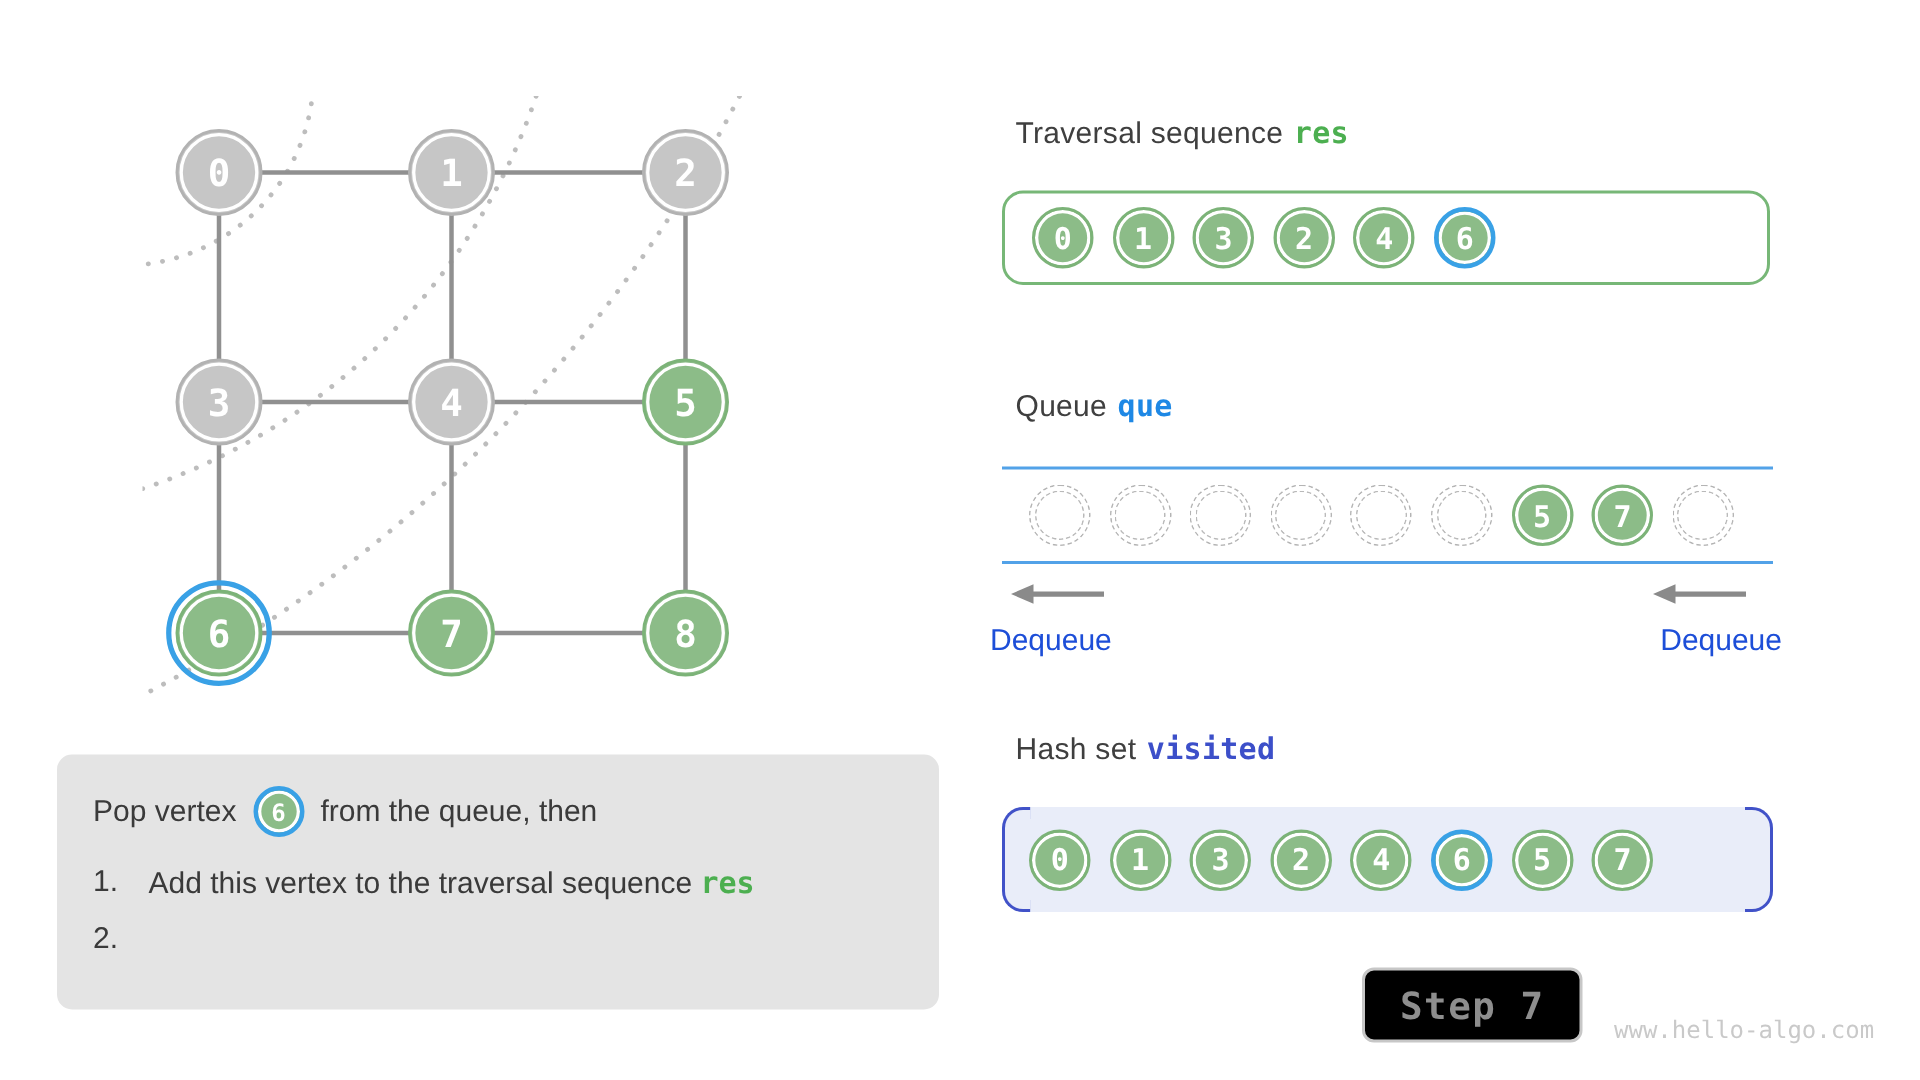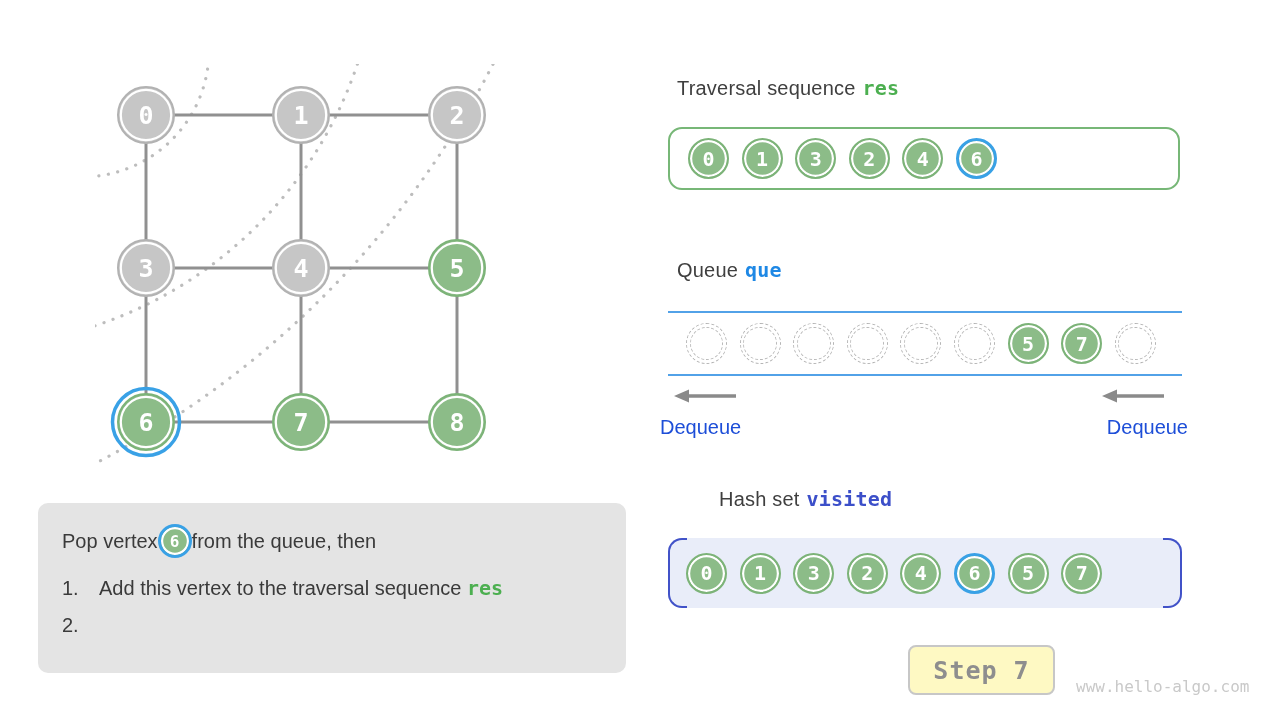--- a/index.html
+++ b/index.html
@@ -50,29 +50,29 @@
   #hash-box::before, #hash-box::after { content:""; position:absolute; top:0; bottom:0; width:17px; }
   #hash-box::before { left:0; border:2.5px solid var(--hash-border); border-right:none;
                       border-radius:14px 0 0 14px; }
   #hash-box::after  { right:0; border:2.5px solid var(--hash-border); border-left:none;
                       border-radius:0 14px 14px 0; }
 
   
   #desc-box { left:38px; top:503px; width:588px; height:170px;
               background:#e4e4e4; border-radius:10px; padding:18px 24px 0 24px;
               color:#3a3a3a; font-size:20px; }
-  .desc-intro { display:flex; align-items:center; height:40px; }
+  .desc-intro { display:flex; align-items:center; gap:11px; height:40px; }
   .desc-list { margin-top:12px; }
   .desc-item { display:flex; margin-bottom:7px; line-height:30px; }
   .desc-num { width:37px; flex:0 0 auto; }
   .desc-text .code { font-family:"DejaVu Sans Mono", monospace; font-weight:bold; font-size:20px; }
 
   
   #step-btn { left:908px; top:645px; width:147px; height:50px;
-              background:#fef9c3; border:2px solid #c7c7c7; border-radius:8px;
+              background:#000000; border:2px solid #c7c7c7; border-radius:8px;
               display:flex; align-items:center; justify-content:center;
               font-family:"DejaVu Sans Mono", monospace; font-weight:bold;
               font-size:25px; color:#8e8e8e; letter-spacing:1px; }
   #watermark { left:1076px; top:677px; font-family:"DejaVu Sans Mono", monospace;
                font-size:16px; color:#c9c9c9; }
 
   
   #graph { left:95px; top:64px; }
   .edge { stroke:var(--edge); stroke-width:3; }
   .wave { fill:none; stroke:var(--dot); stroke-width:3.2;
@@ -187,21 +187,21 @@
     <line x1="12" y1="8" x2="62" y2="8" stroke="#8a8a8a" stroke-width="3.5"></line>
     <polygon points="0,8 15,1.5 15,14.5" fill="#8a8a8a"></polygon>
   </svg>
   <svg class="abs q-arrow" style="left:1102px; top:388px;" viewBox="0 0 62 16">
     <line x1="12" y1="8" x2="62" y2="8" stroke="#8a8a8a" stroke-width="3.5"></line>
     <polygon points="0,8 15,1.5 15,14.5" fill="#8a8a8a"></polygon>
   </svg>
   <div class="abs q-label" style="left:660px; top:416px;">Dequeue</div>
   <div class="abs q-label" style="right:92px; top:416px;">Dequeue</div>
 
-  <div class="abs sec-head" style="left:677px; top:487px;margin-left:42px;">
+  <div class="abs sec-head" style="left:677px; top:487px;">
     <span>Hash set</span><span class="code code-indigo">visited</span>
   </div>
   <div id="hash-box" class="abs">
     <div class="chip-row">
         <div class="chip visited">0</div>
         <div class="chip visited">1</div>
         <div class="chip visited">3</div>
         <div class="chip visited">2</div>
         <div class="chip visited">4</div>
         <div class="chip current">6</div>

